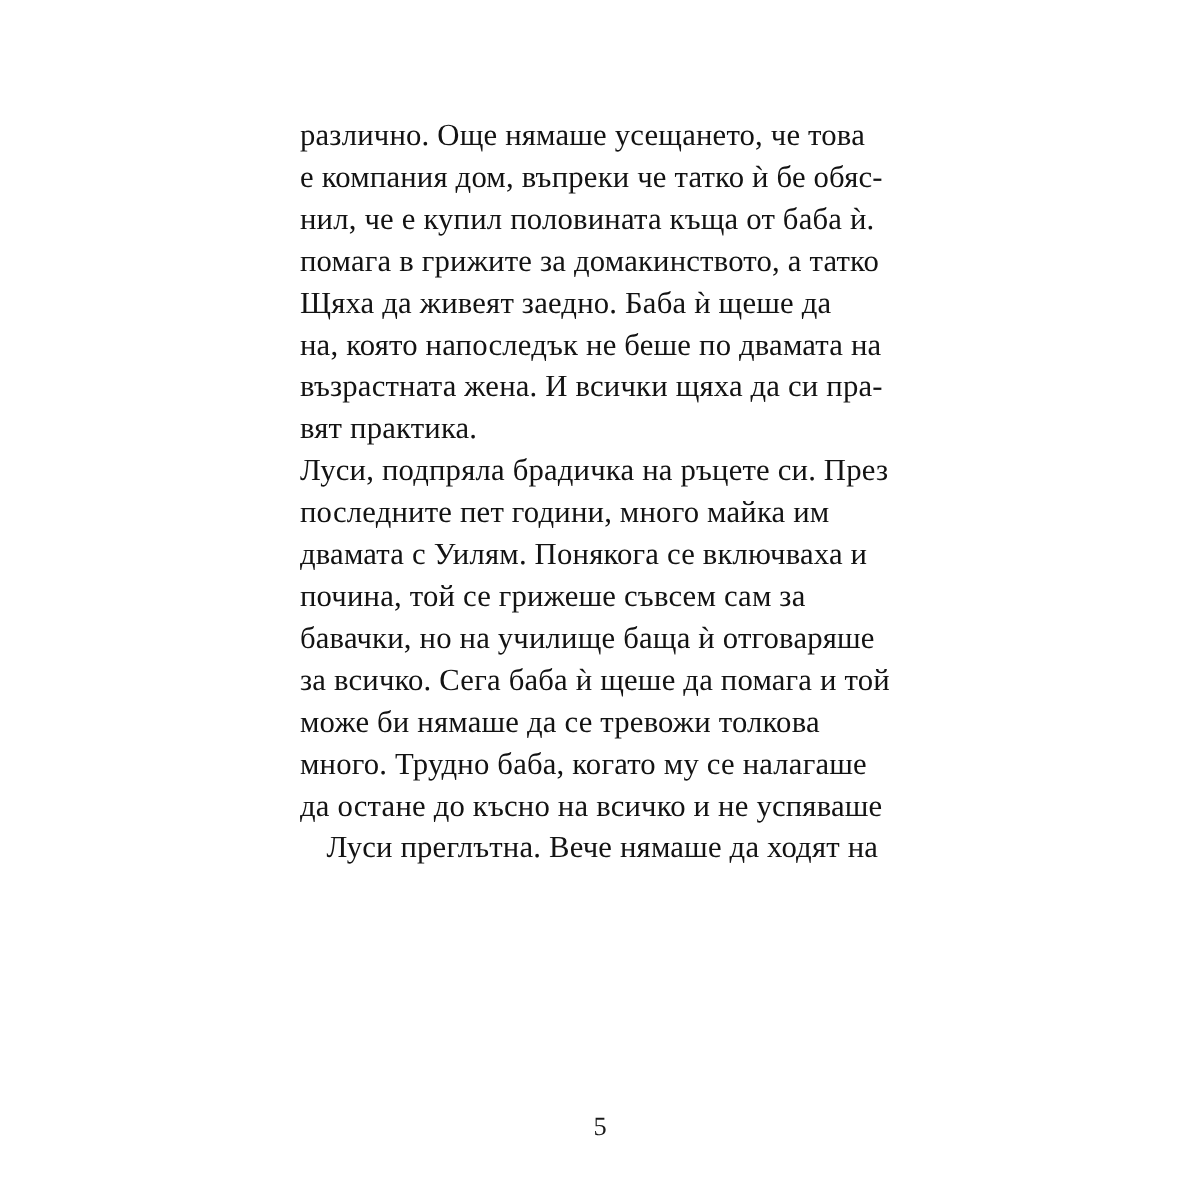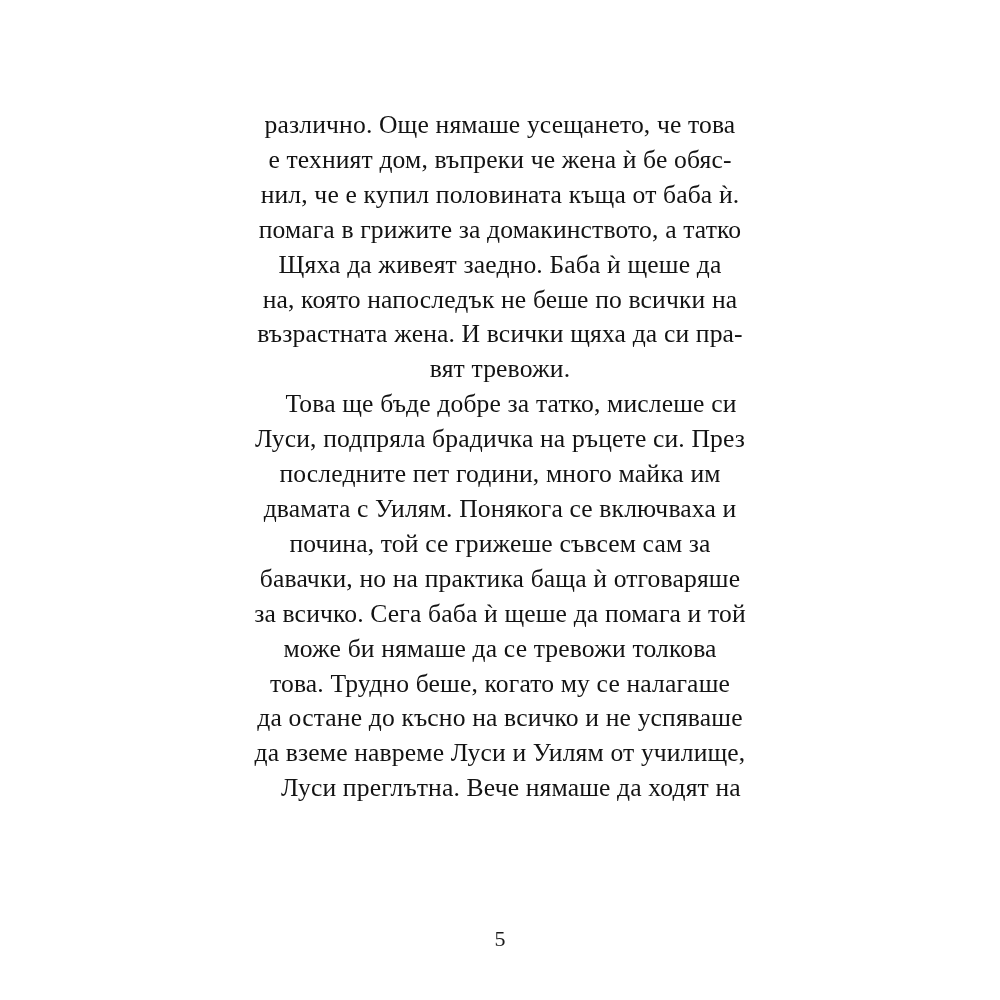--- a/index.html
+++ b/index.html
@@ -23,23 +23,22 @@
     left: 0;
     top: 0;
     width: 1000px;
     height: 1000px;
     background: #ffffff;
   }
 
   .text-block {
     position: absolute;
     left: 250px;
-    top: 108px;
+    top: 96px;
     width: 500px;
-    text-align: center;
   }
 
   .paragraph {
     margin: 0;
     padding: 0;
   }
 
   .line {
     display: block;
     font-size: 25.6px;
@@ -67,41 +66,39 @@
 </style>
 </head>
 <body>
 
 <div class="page">
 
   <div class="text-block">
 
     <p class="paragraph">
       <span class="line">различно. Още нямаше усещането, че това</span>
-      <span class="line">е техният дом, въпреки че жена ѝ бе обяс-</span>
+      <span class="line">е компания дом, въпреки че татко ѝ бе обяс-</span>
       <span class="line">нил, че е купил половината къща от баба ѝ.</span>
       <span class="line">помага в грижите за домакинството, а татко</span>
       <span class="line">Щяха да живеят заедно. Баба ѝ щеше да</span>
-      <span class="line">на, която напоследък не беше по всички на</span>
+      <span class="line">на, която напоследък не беше по двамата на</span>
       <span class="line">възрастната жена. И всички щяха да си пра-</span>
-      <span class="line">вят тревожи.</span>
+      <span class="line">вят практика.</span>
     </p>
 
     <p class="paragraph">
-      <span class="line indent">Това ще бъде добре за татко, мислеше си</span>
       <span class="line">Луси, подпряла брадичка на ръцете си. През</span>
       <span class="line">последните пет години, много майка им</span>
       <span class="line">двамата с Уилям. Понякога се включваха и</span>
       <span class="line">почина, той се грижеше съвсем сам за</span>
-      <span class="line">бавачки, но на практика баща ѝ отговаряше</span>
+      <span class="line">бавачки, но на училище баща ѝ отговаряше</span>
       <span class="line">за всичко. Сега баба ѝ щеше да помага и той</span>
       <span class="line">може би нямаше да се тревожи толкова</span>
-      <span class="line">това. Трудно беше, когато му се налагаше</span>
+      <span class="line">много. Трудно баба, когато му се налагаше</span>
       <span class="line">да остане до късно на всичко и не успяваше</span>
-      <span class="line">да вземе навреме Луси и Уилям от училище,</span>
     </p>
 
     <p class="paragraph">
       <span class="line indent">Луси преглътна. Вече нямаше да ходят на</span>
     </p>
 
   </div>
 
   <div class="page-number">5</div>
 

